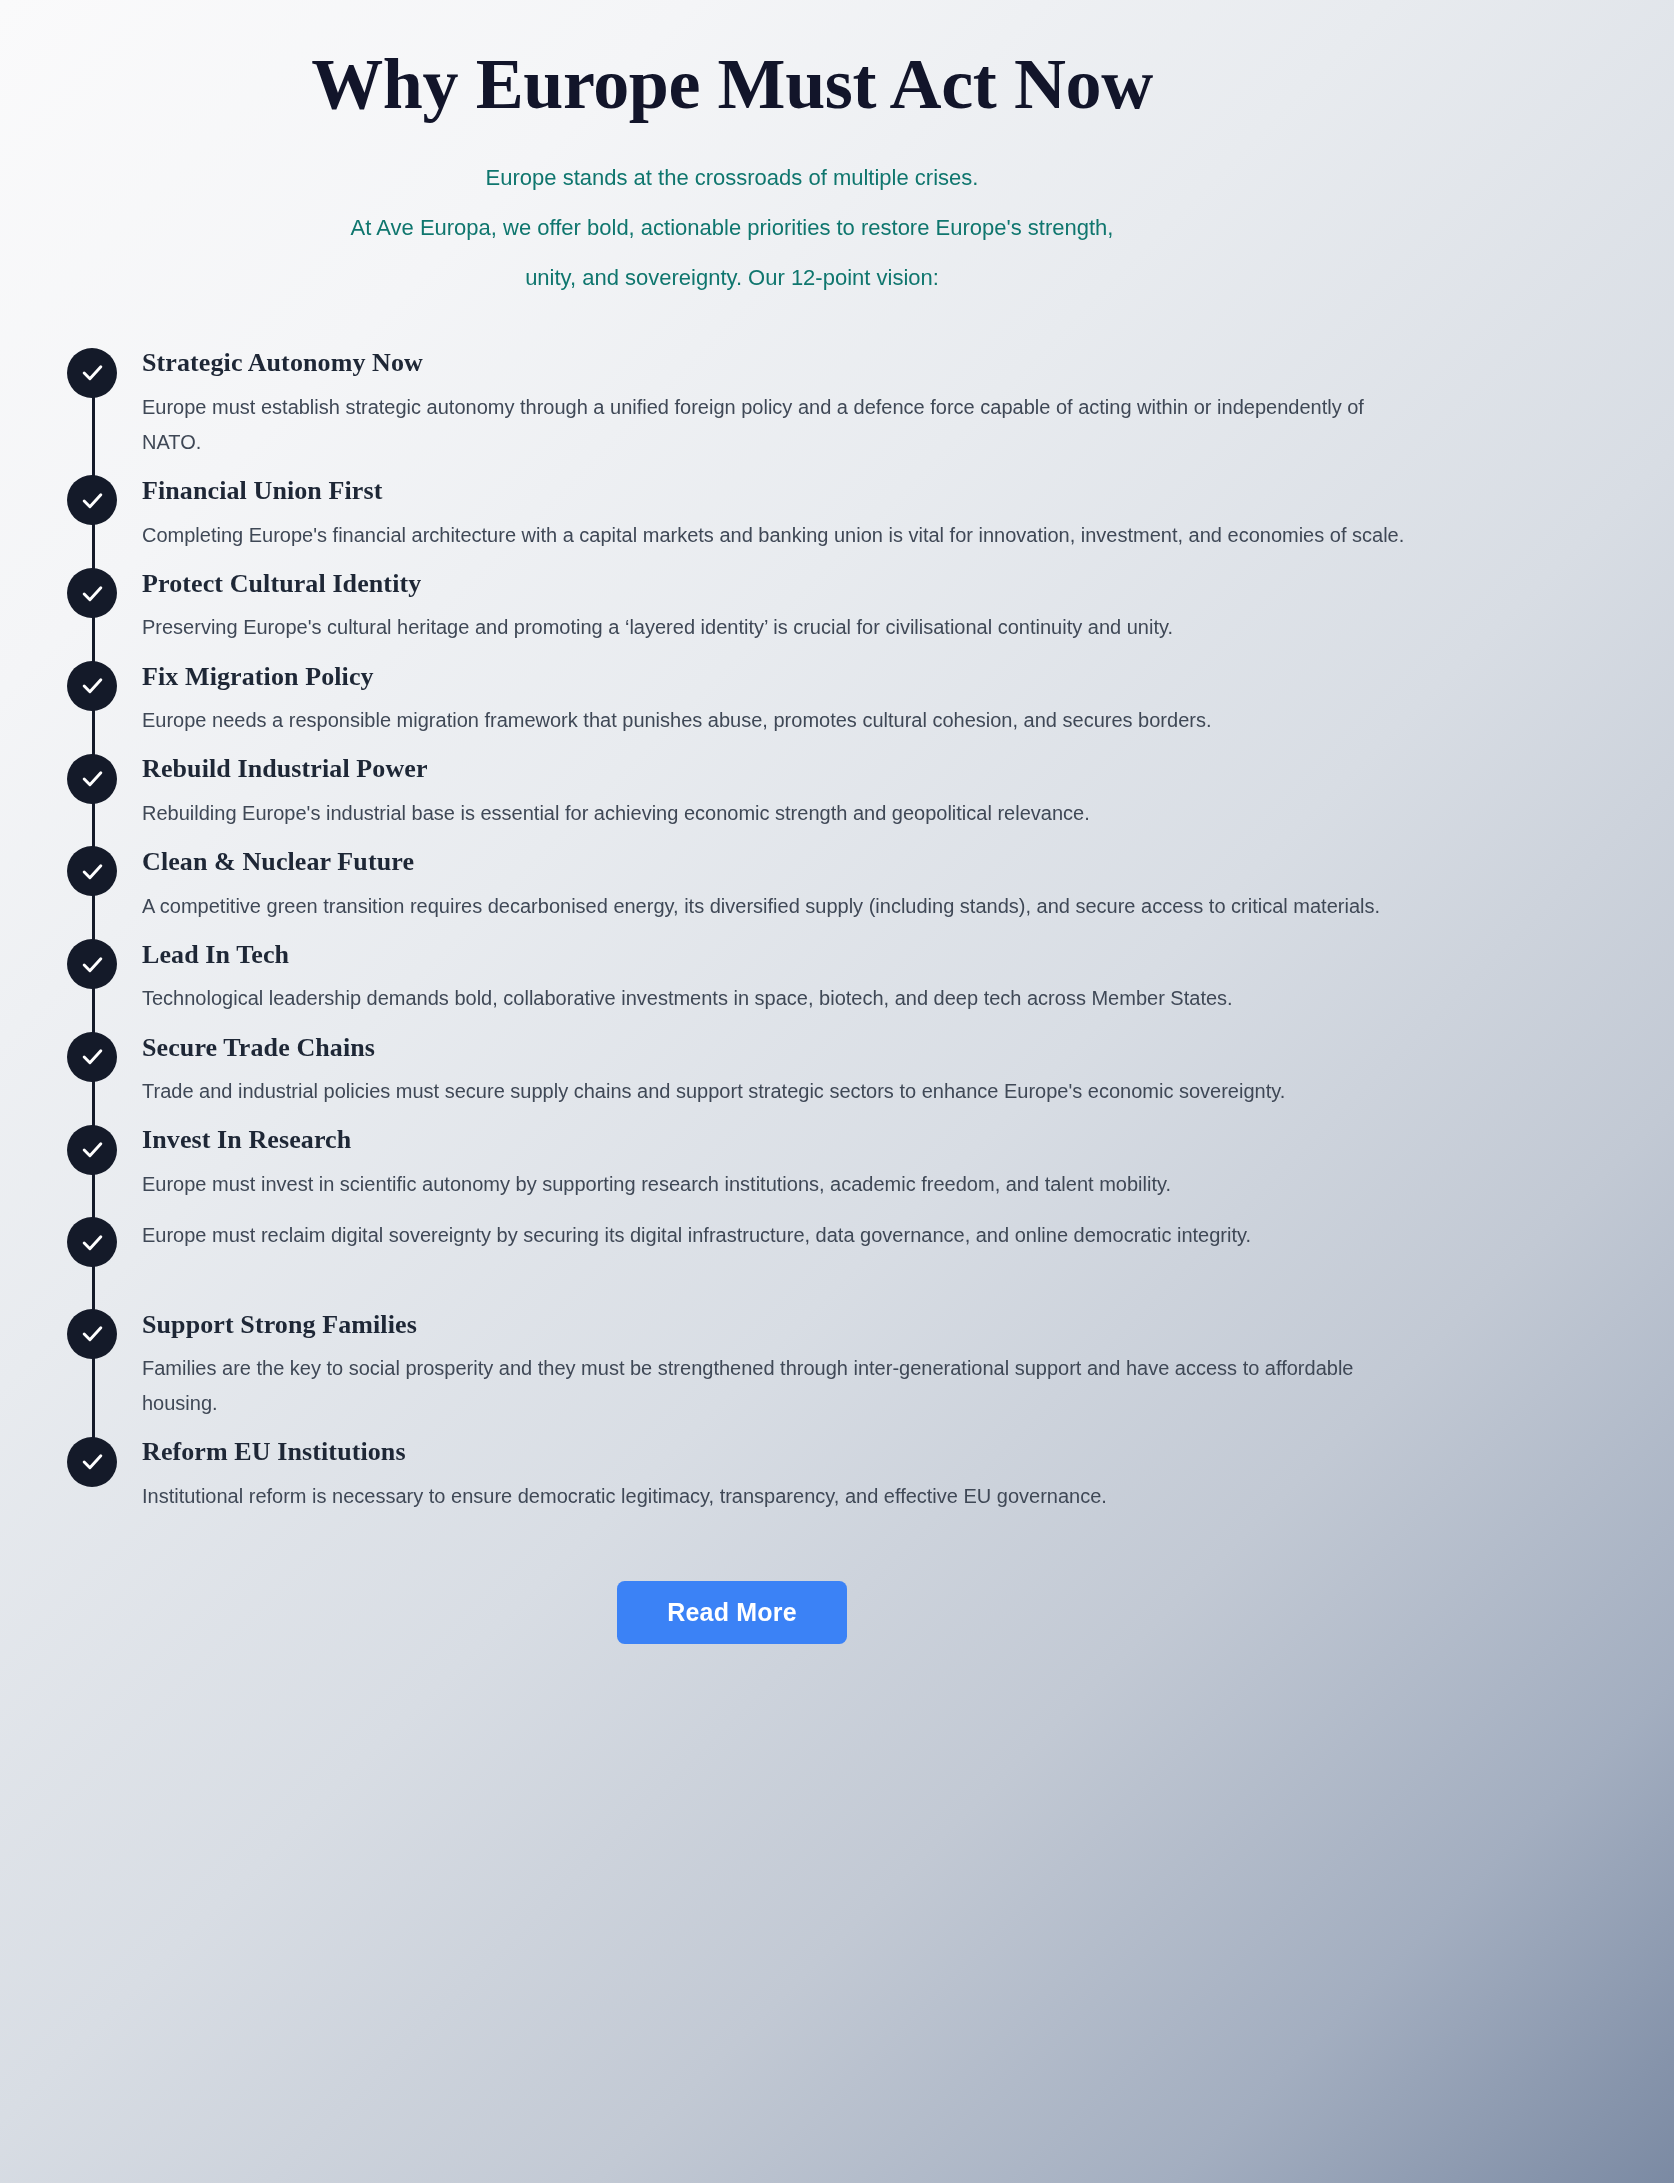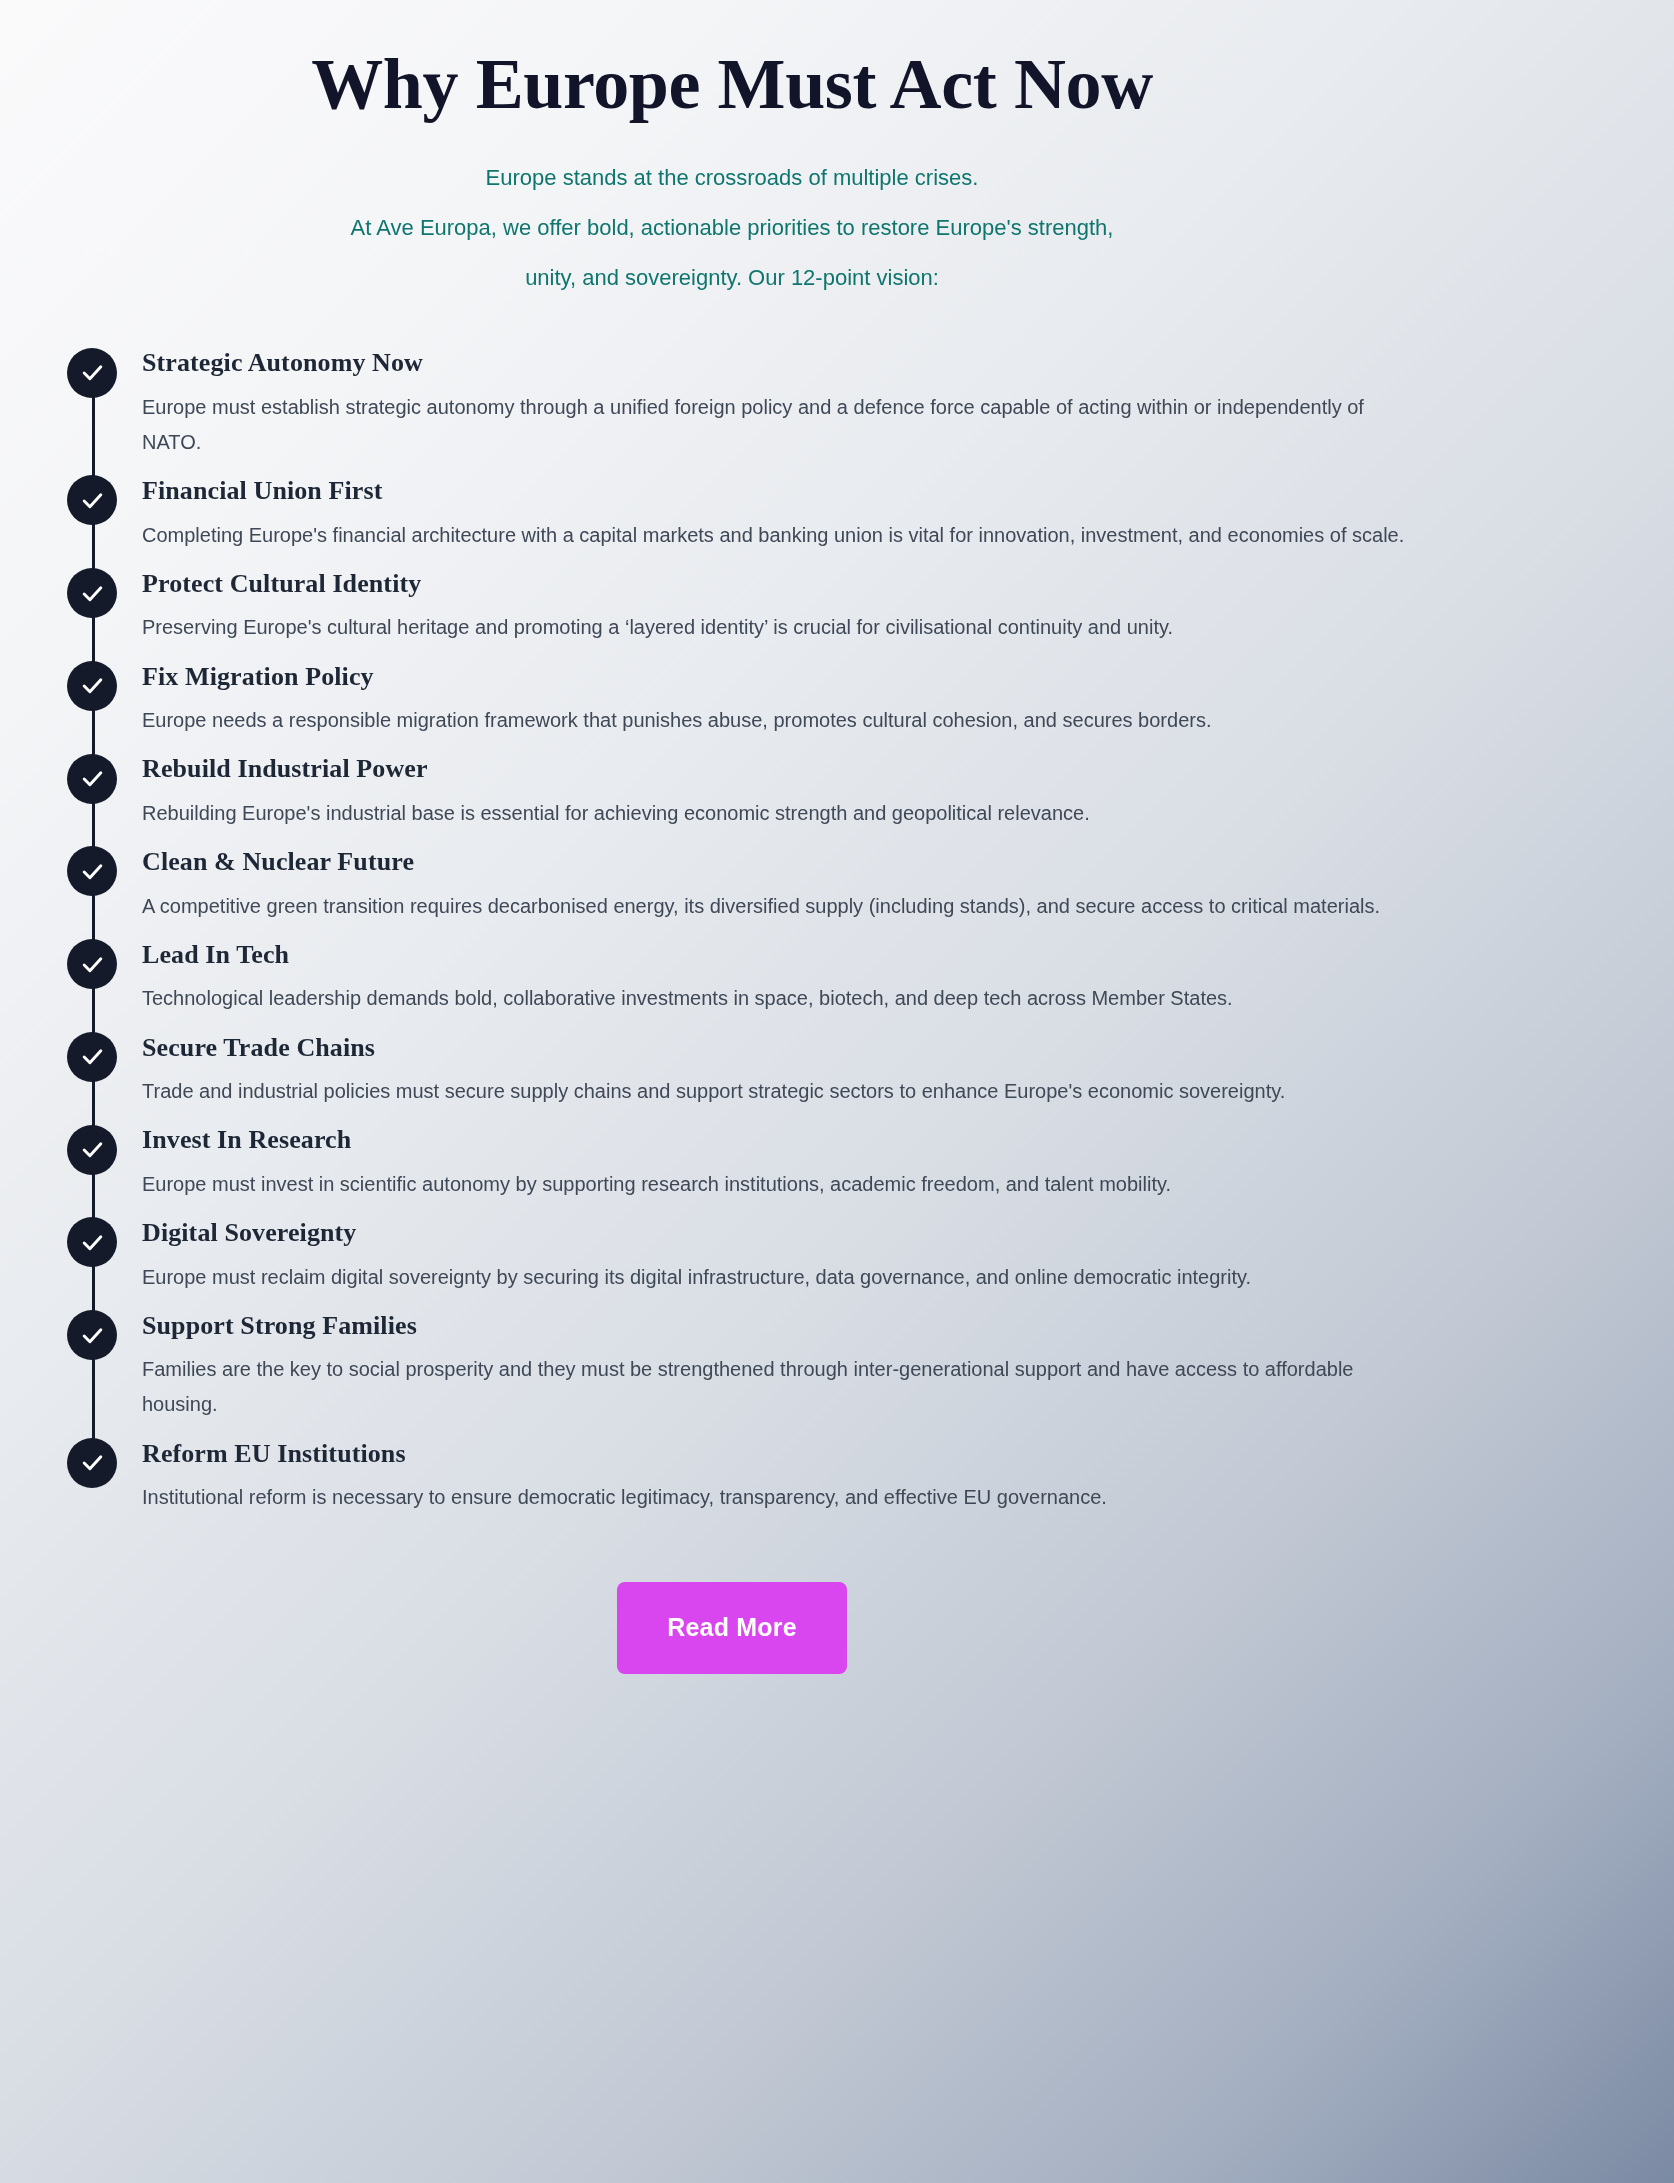--- a/index.html
+++ b/index.html
@@ -138,28 +138,28 @@
   .item + .item { margin-top: 15.5px; }
 
   
   .cta-wrap {
     margin-top: 67px;
     display: flex;
     justify-content: center;
   }
 
   .read-more-btn {
-    background: #d946ef;
+    background: #3b82f6;
     color: #ffffff;
     border: none;
     border-radius: 7.7px;
     font-family: "Liberation Sans", sans-serif;
     font-size: 25px;
     font-weight: bold;
-    padding: 32px 50px;
+    padding: 18px 50px;
     min-width: 226px;
     cursor: pointer;
     letter-spacing: 0.2px;
     line-height: 1.1;
   }
 </style>
 </head>
 <body>
 
 <div class="page">
@@ -325,21 +325,20 @@
       <div class="marker-col">
         <div class="marker">
           <span>
             <svg viewBox="0 0 24 24" fill="none" stroke="#ffffff" stroke-width="2.8" stroke-linecap="round" stroke-linejoin="round">
                 <polyline points="4,12.5 9.5,18 20,6.5"></polyline>
               </svg>
           </span>
         </div>
       </div>
       <div class="item-body">
-        <div class="item-title">Digital Sovereignty</div>
         <div class="item-desc">Europe must reclaim digital sovereignty by securing its digital infrastructure, data governance, and online democratic integrity.</div>
       </div>
     </div>
 
     <div class="item">
       <div class="marker-col">
         <div class="marker">
           <span>
             <svg viewBox="0 0 24 24" fill="none" stroke="#ffffff" stroke-width="2.8" stroke-linecap="round" stroke-linejoin="round">
                 <polyline points="4,12.5 9.5,18 20,6.5"></polyline>

